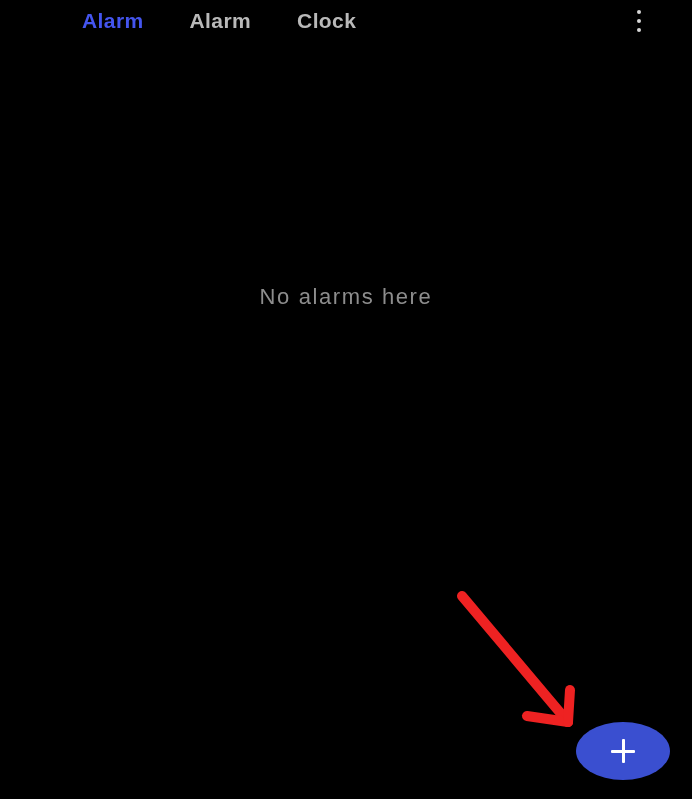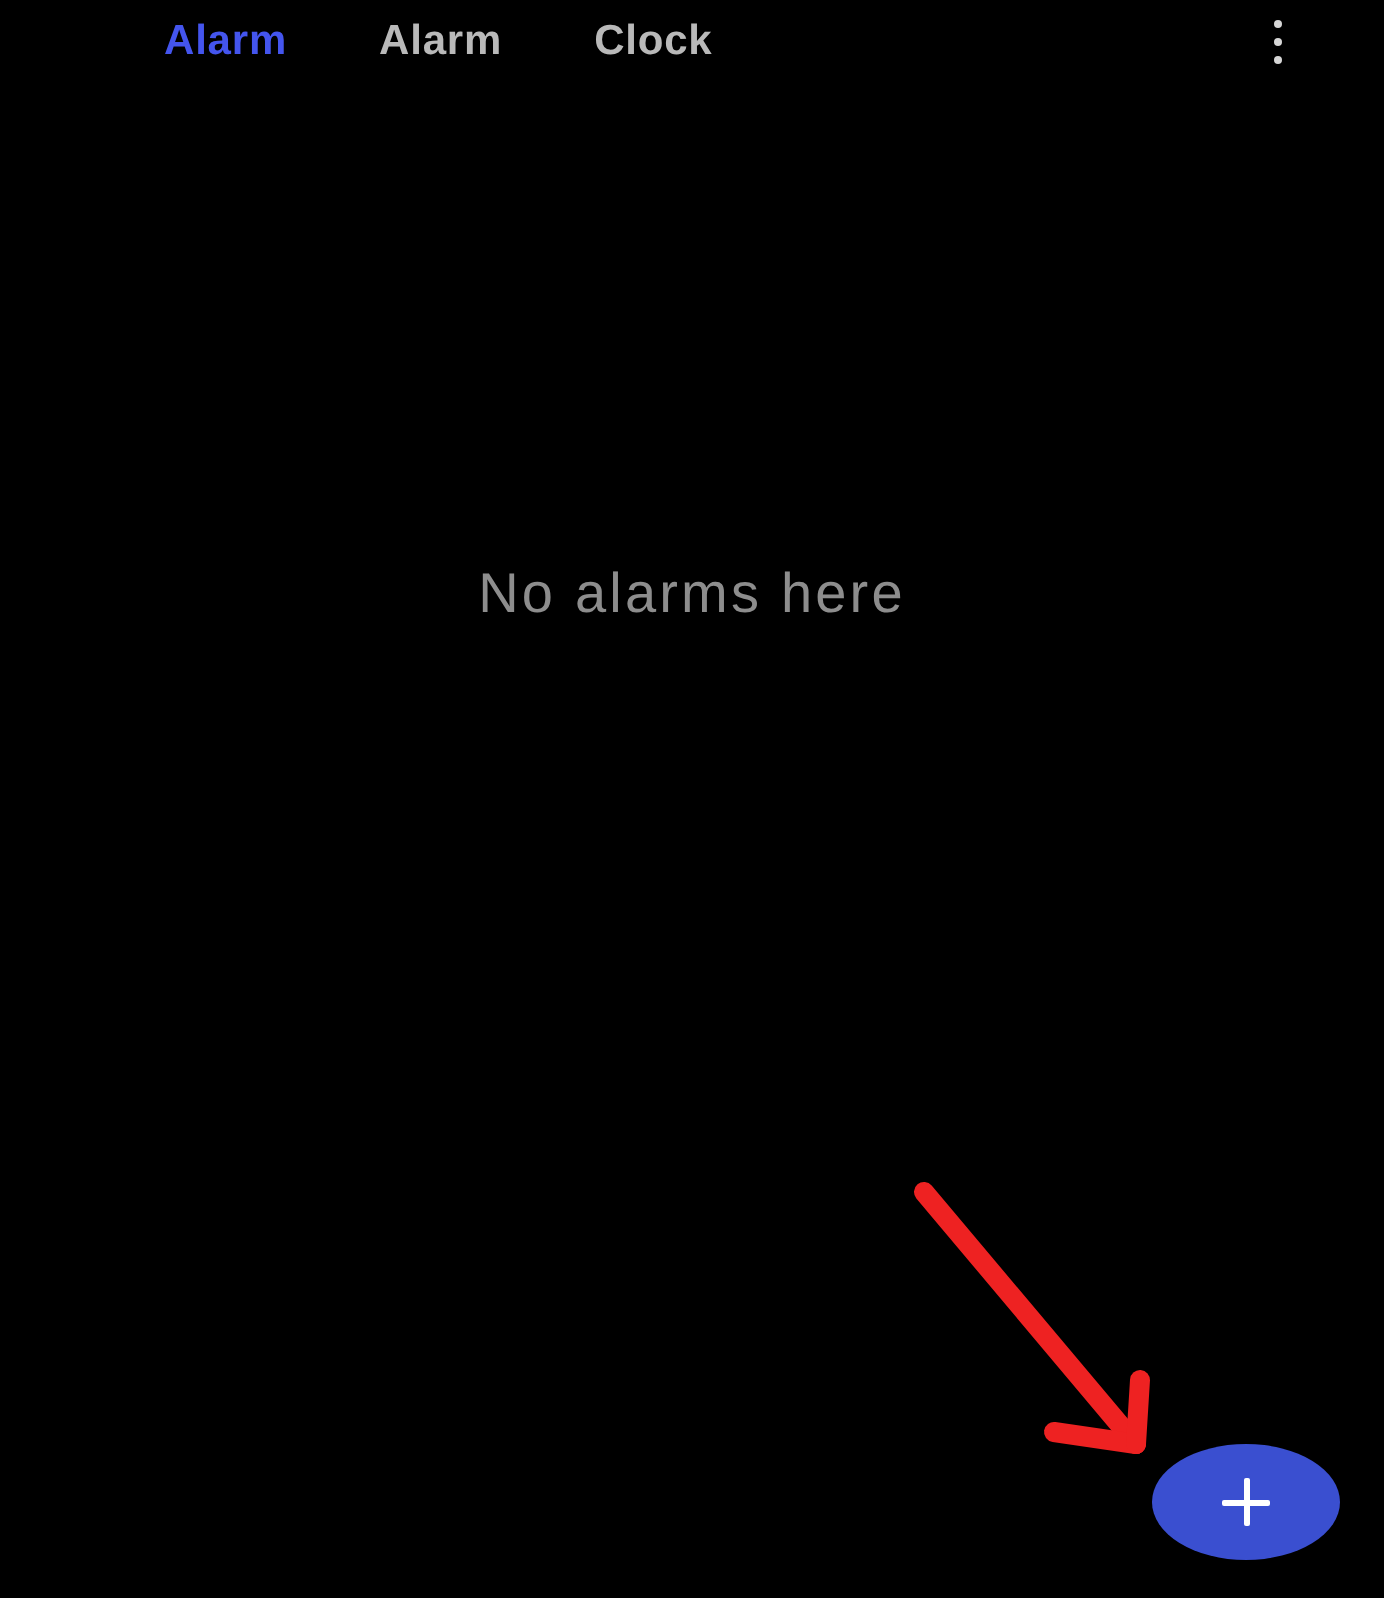--- a/index.html
+++ b/index.html
@@ -66,21 +66,21 @@
     background: #d6d6d6;
   }
 
   
   #empty-state {
     position: absolute;
     left: 0;
     top: 283px;
     width: 692px;
     text-align: center;
-    font-size: 28px;
+    font-size: 22px;
     letter-spacing: 1.6px;
     color: #8d8d8d;
     font-weight: 400;
     line-height: 28px;
     font-family: "Liberation Sans", sans-serif;
   }
 
   
   #fab {
     position: absolute;

